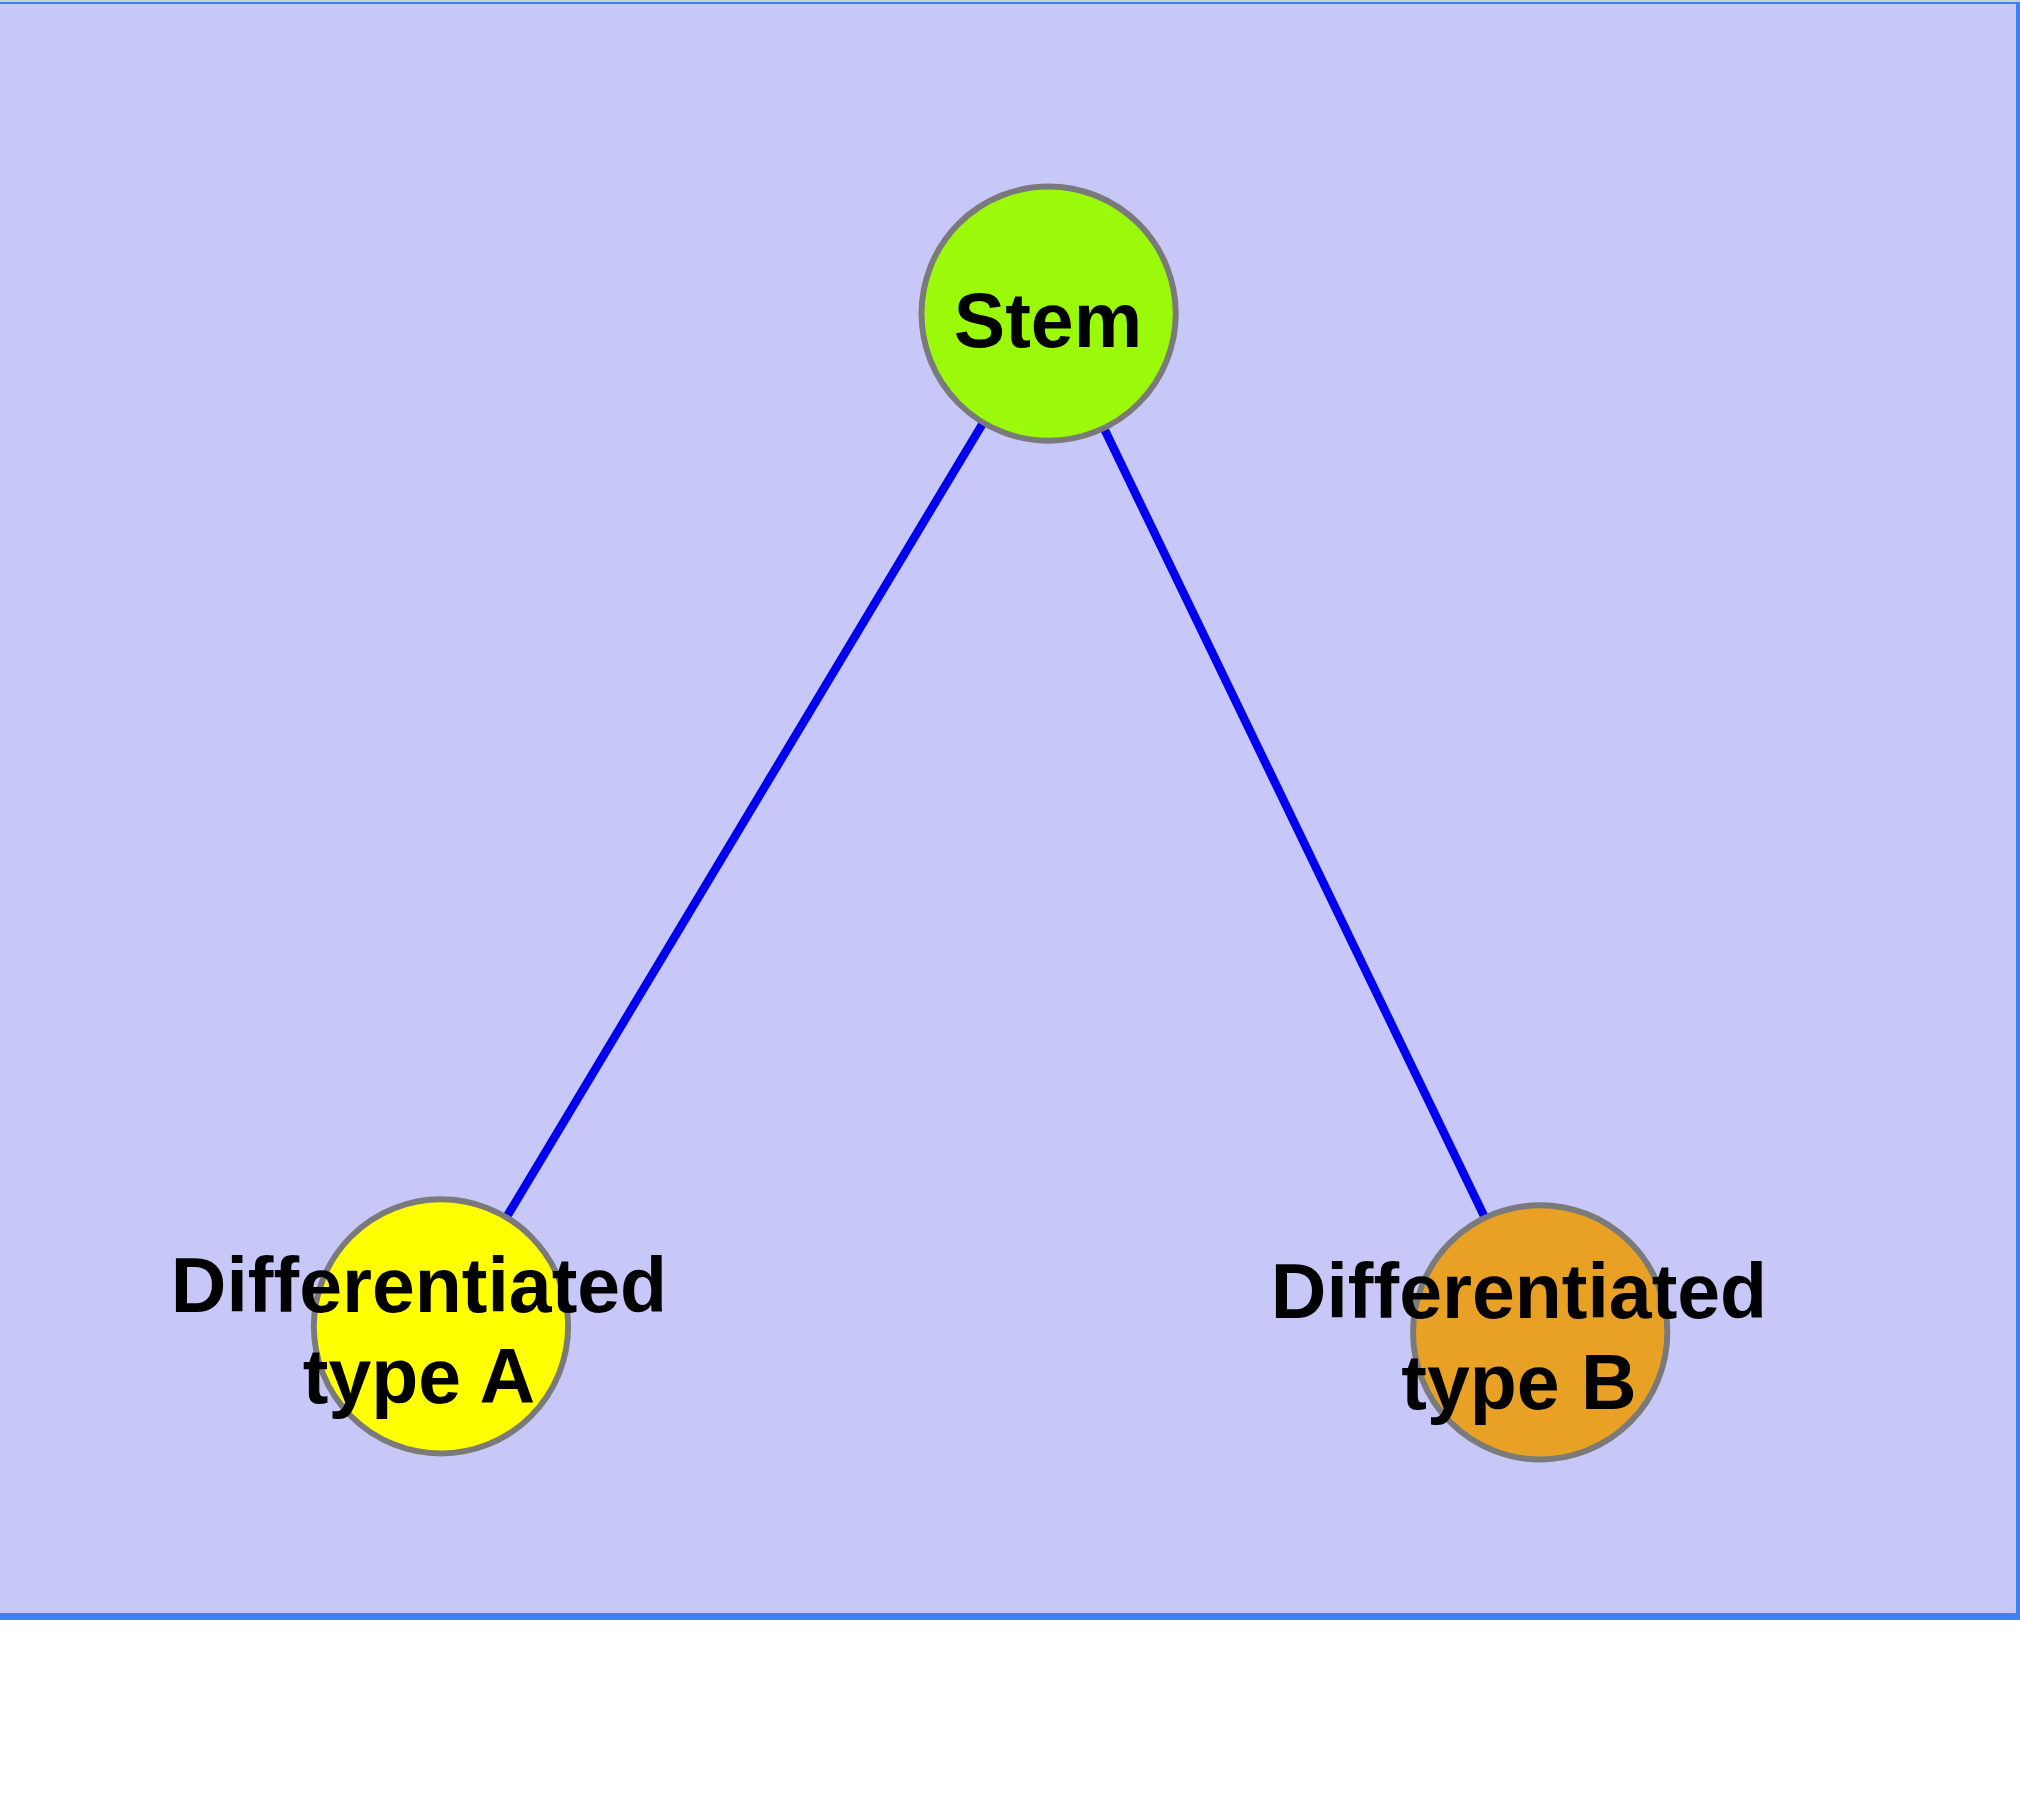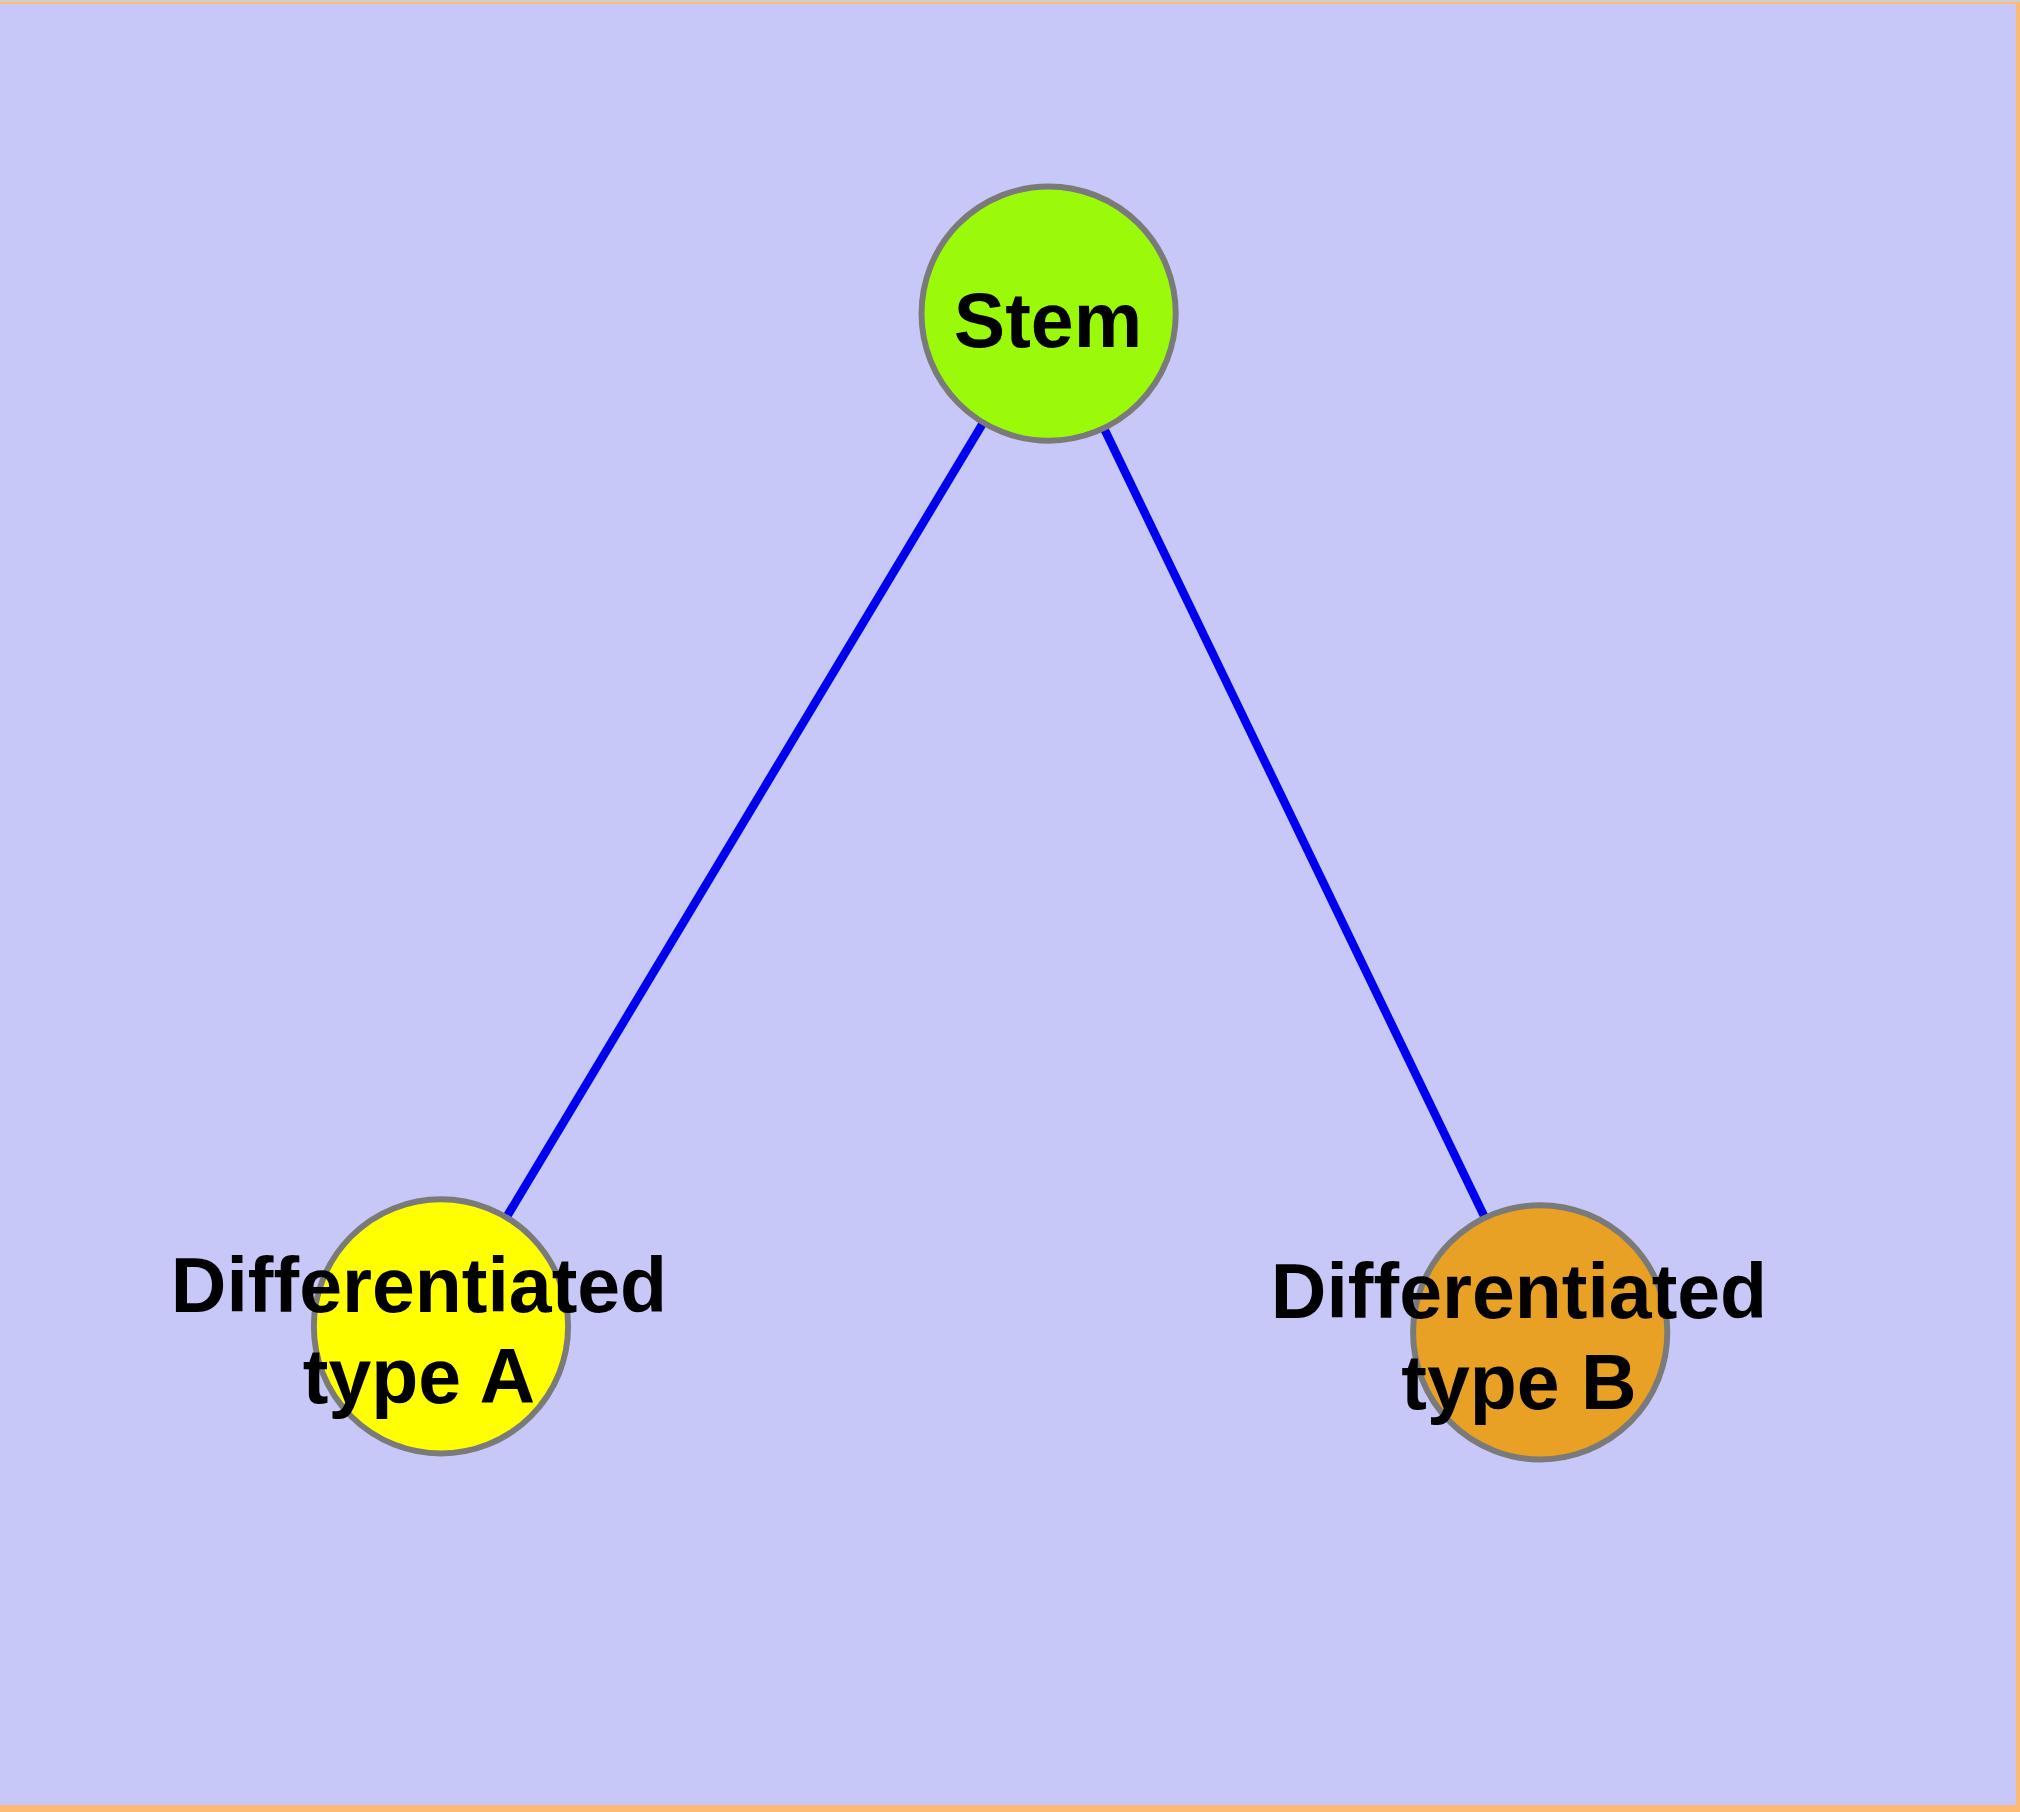--- a/index.html
+++ b/index.html
@@ -4,22 +4,22 @@
 <style>
   html, body {
     margin: 0;
     padding: 0;
     background: #ffffff;
     font-family: "Liberation Sans", sans-serif;
   }
   #root {
     position: relative;
     width: 2021px;
-    height: 1812px;
-    background: #fdba74;
+    height: 1620px;
+    background: #3b82f6;
     overflow: hidden;
   }
   .top-hairline {
     position: absolute;
     top: 0; left: 0; right: 0;
     height: 1.7px;
     background: #cfcfcf;
   }
   .canvas-bg {
     position: absolute;

